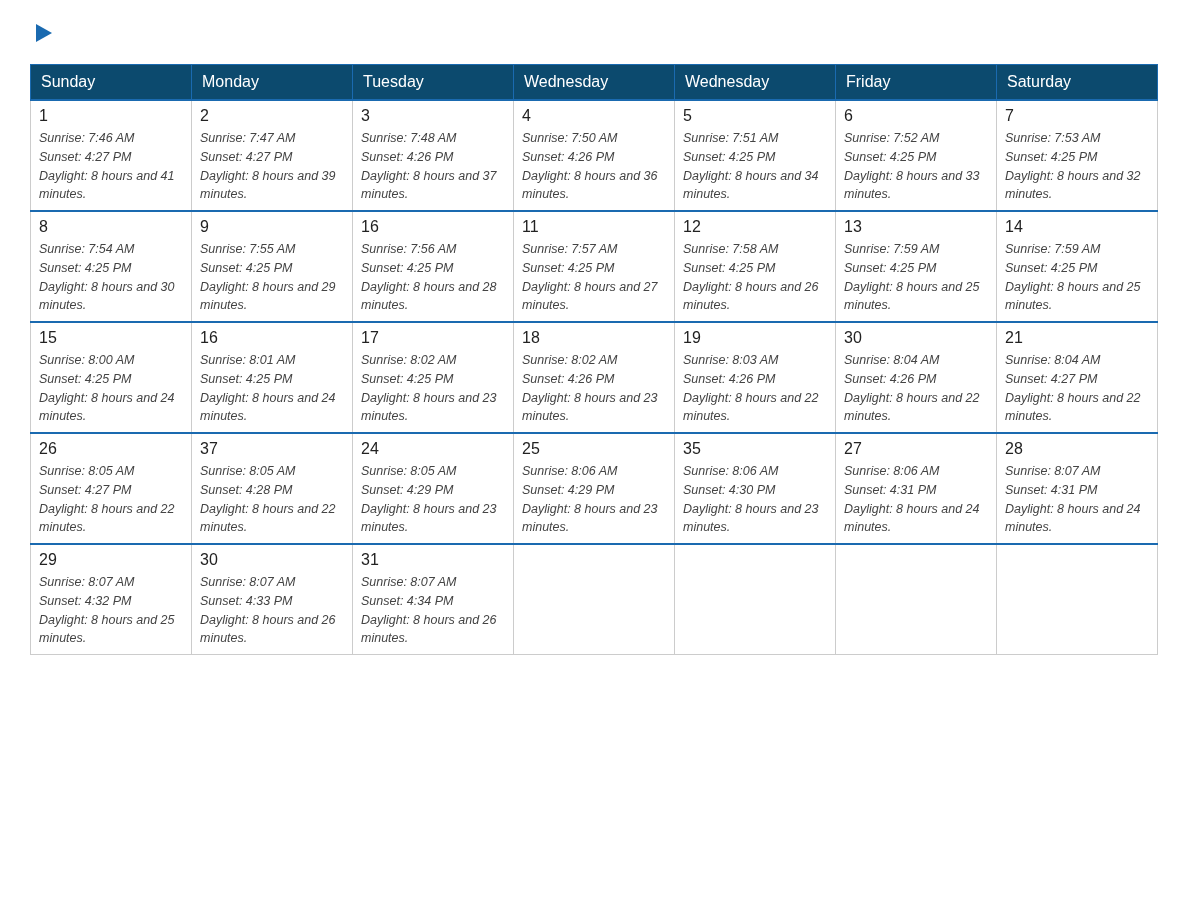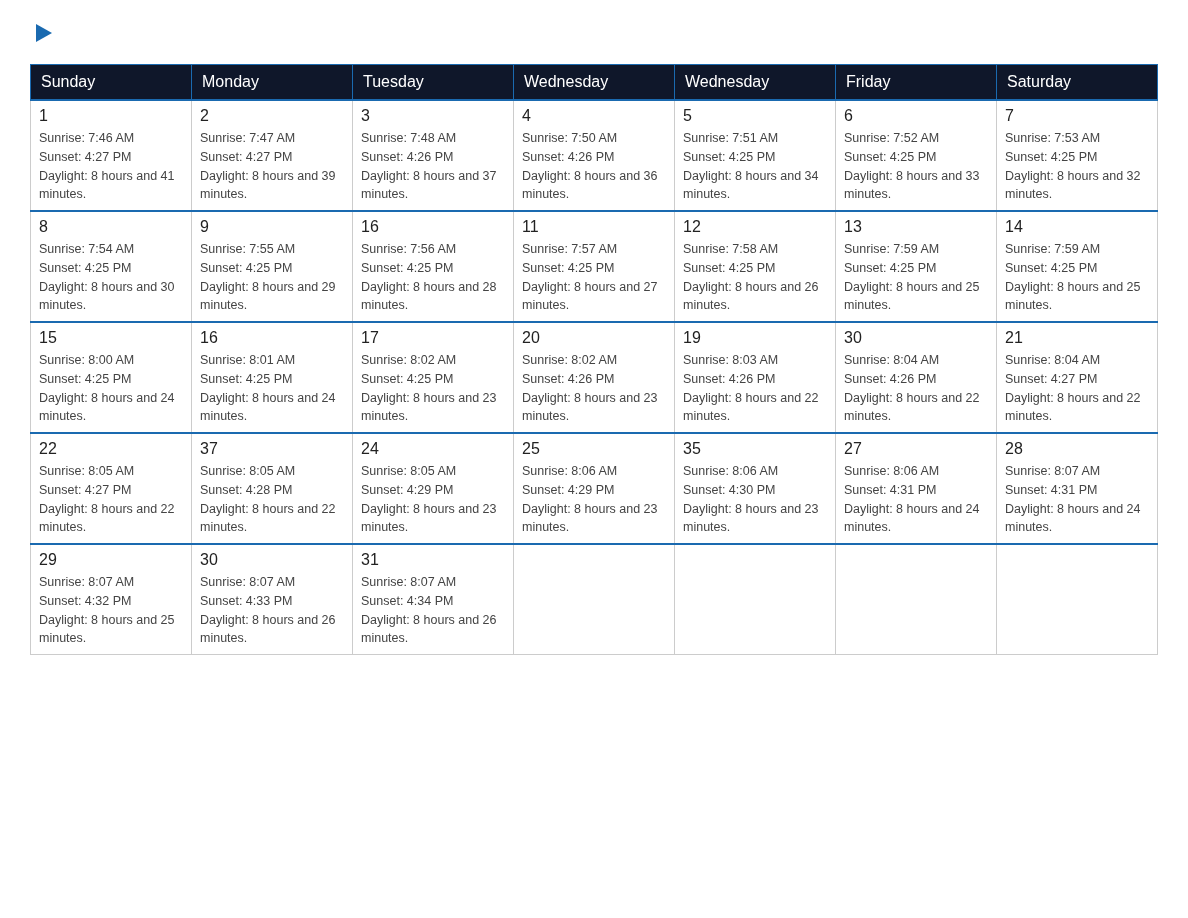--- a/index.html
+++ b/index.html
@@ -42,21 +42,21 @@
     .location {
       font-size: 22px;
       color: #444;
       margin-top: 4px;
     }
     .calendar {
       width: 100%;
       border-collapse: collapse;
     }
     .calendar th {
-      background: #0f172a;
+      background: #0c4a6e;
       color: #fff;
       font-size: 16px;
       font-weight: normal;
       padding: 8px 10px;
       text-align: left;
       border: 1px solid #1a6ab0;
     }
     .calendar td {
       border: 1px solid #ccc;
       vertical-align: top;
@@ -67,20 +67,21 @@
     .day-number {
       font-size: 16px;
       font-weight: normal;
       color: #222;
       margin-bottom: 4px;
     }
     .day-info {
       font-size: 12.5px;
       color: #444;
       line-height: 1.5;
+      font-style: italic;
     }
     .empty-cell {
       background: #fff;
     }
     .week-row td {
       border-top: 2px solid #1a6ab0;
     }
   </style>
 </head>
 <body>
@@ -181,39 +182,39 @@
         </td>
         <td>
           <div class="day-number">16</div>
           <div class="day-info">Sunrise: 8:01 AM<br>Sunset: 4:25 PM<br>Daylight: 8 hours and 24 minutes.</div>
         </td>
         <td>
           <div class="day-number">17</div>
           <div class="day-info">Sunrise: 8:02 AM<br>Sunset: 4:25 PM<br>Daylight: 8 hours and 23 minutes.</div>
         </td>
         <td>
-          <div class="day-number">20</div>
+          <div class="day-number">18</div>
           <div class="day-info">Sunrise: 8:02 AM<br>Sunset: 4:26 PM<br>Daylight: 8 hours and 23 minutes.</div>
         </td>
         <td>
           <div class="day-number">19</div>
           <div class="day-info">Sunrise: 8:03 AM<br>Sunset: 4:26 PM<br>Daylight: 8 hours and 22 minutes.</div>
         </td>
         <td>
           <div class="day-number">30</div>
           <div class="day-info">Sunrise: 8:04 AM<br>Sunset: 4:26 PM<br>Daylight: 8 hours and 22 minutes.</div>
         </td>
         <td>
           <div class="day-number">21</div>
           <div class="day-info">Sunrise: 8:04 AM<br>Sunset: 4:27 PM<br>Daylight: 8 hours and 22 minutes.</div>
         </td>
       </tr>
       <tr class="week-row">
         <td>
-          <div class="day-number">22</div>
+          <div class="day-number">26</div>
           <div class="day-info">Sunrise: 8:05 AM<br>Sunset: 4:27 PM<br>Daylight: 8 hours and 22 minutes.</div>
         </td>
         <td>
           <div class="day-number">37</div>
           <div class="day-info">Sunrise: 8:05 AM<br>Sunset: 4:28 PM<br>Daylight: 8 hours and 22 minutes.</div>
         </td>
         <td>
           <div class="day-number">24</div>
           <div class="day-info">Sunrise: 8:05 AM<br>Sunset: 4:29 PM<br>Daylight: 8 hours and 23 minutes.</div>
         </td>

